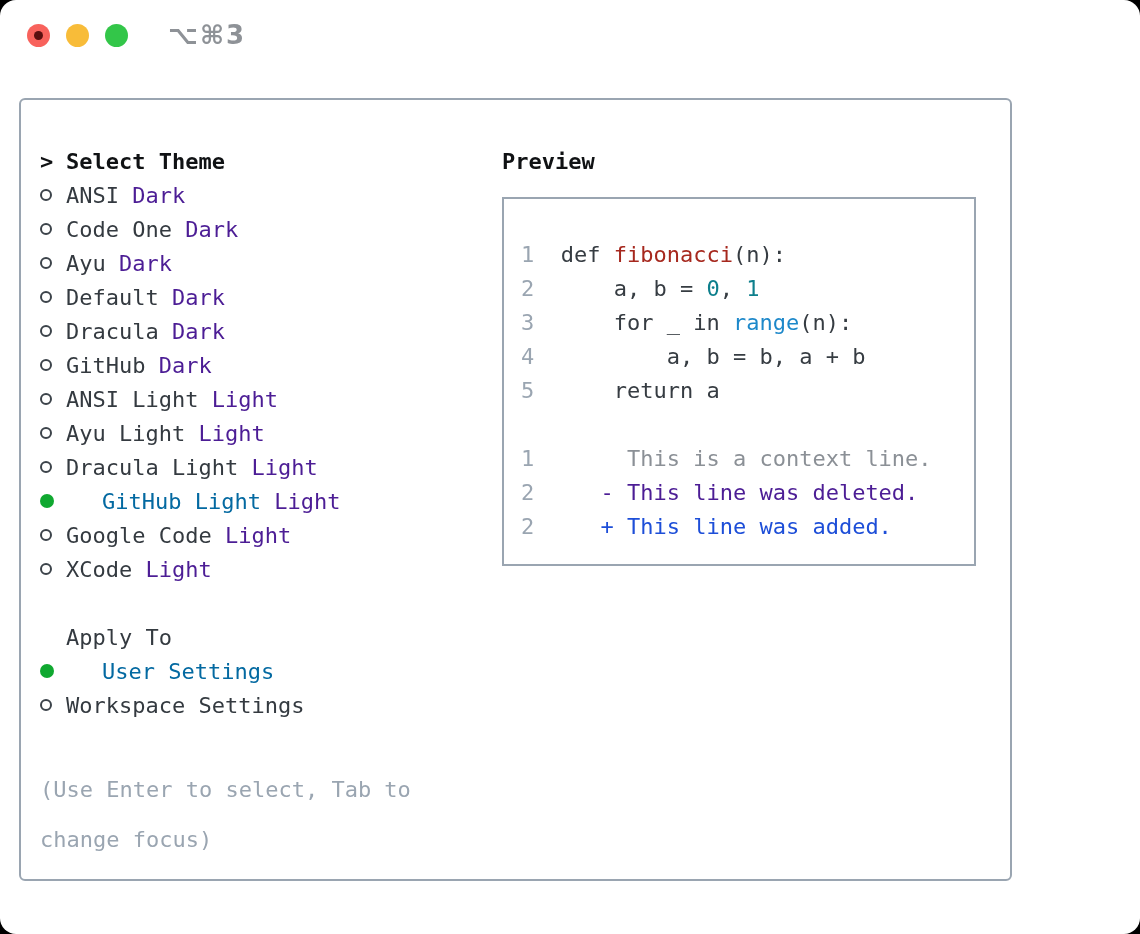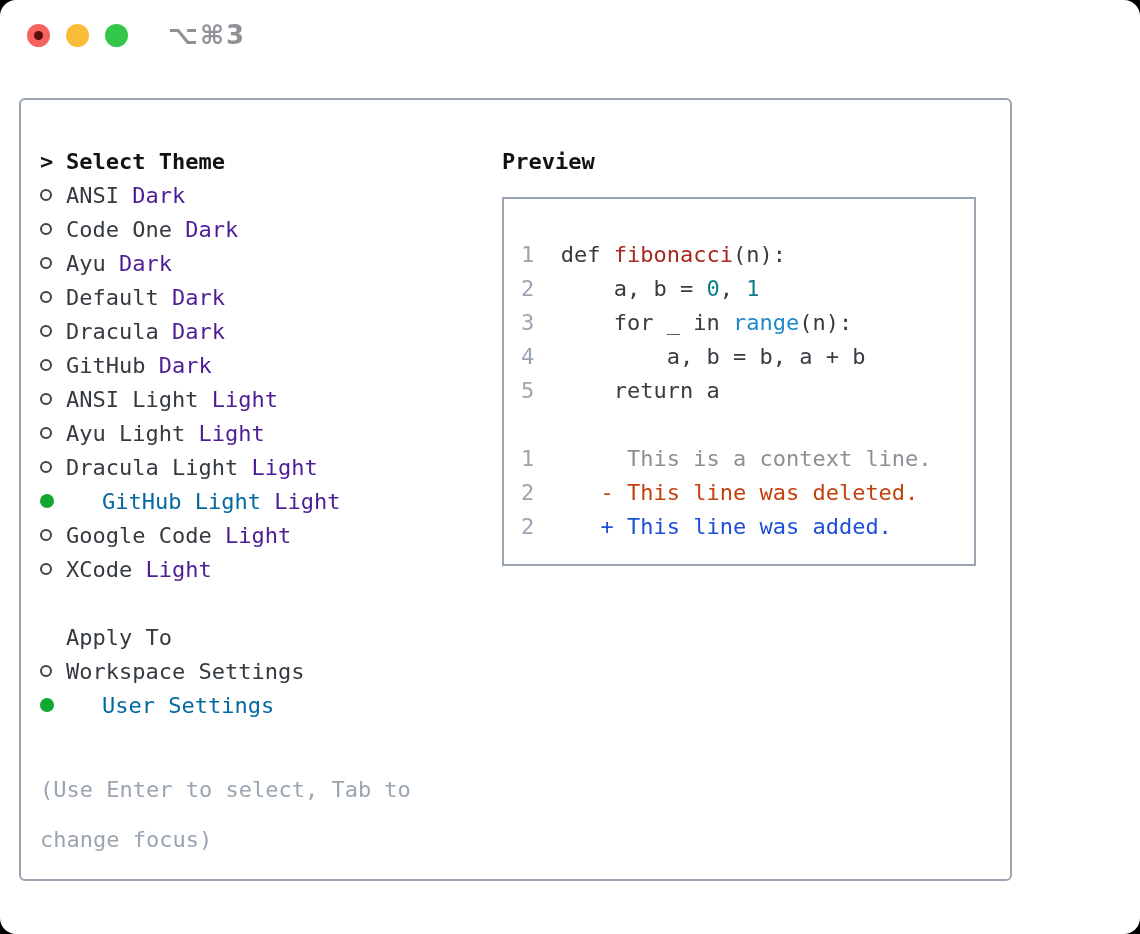--- a/index.html
+++ b/index.html
@@ -110,21 +110,21 @@
     font-size: 22px;
     white-space: pre;
   }
   .cl span { white-space: pre; }
   .ln   { color: #9aa5b1; }
   .pln  { color: #363c42; }
   .fn   { color: #a6281e; }
   .num  { color: #0d7f8c; }
   .call { color: #1d88ca; }
   .ctx  { color: #8b9096; }
-  .del  { color: #c2410c; }
+  .del  { color: #4c1d95; }
   .add  { color: #1d4ed8; }
 </style>
 </head>
 <body>
 
 <div class="window">
 
   <div class="titlebar">
     <div class="tl red"></div>
     <div class="tl yellow"></div>
@@ -154,22 +154,22 @@
           <div class="lrow"><span class="icell"><span class="radio"></span></span><span class="tname">XCode</span><span class="tsuffix">Light</span></div>
         </div>
 
       <div class="sp"></div>
 
       <div class="lrow">
         <span class="icell"></span><span>Apply To</span>
       </div>
 
       <div>
+          <div class="lrow"><span class="icell"><span class="radio on"></span></span><span class="tname sel">User Settings</span></div>
           <div class="lrow"><span class="icell"><span class="radio"></span></span><span class="tname">Workspace Settings</span></div>
-          <div class="lrow"><span class="icell"><span class="radio on"></span></span><span class="tname sel">User Settings</span></div>
         </div>
 
       <div class="sp"></div>
 
       <div class="lrow hint">(Use Enter to select, Tab to</div>
       <div class="lrow hint">change focus)</div>
     </div>
 
     <div class="rightcol">
       <div class="lrow">

